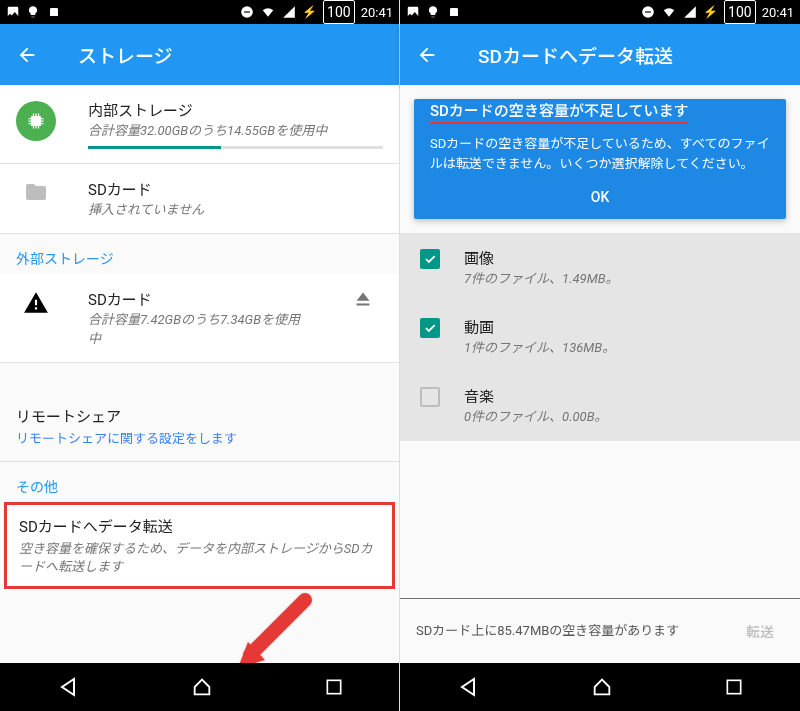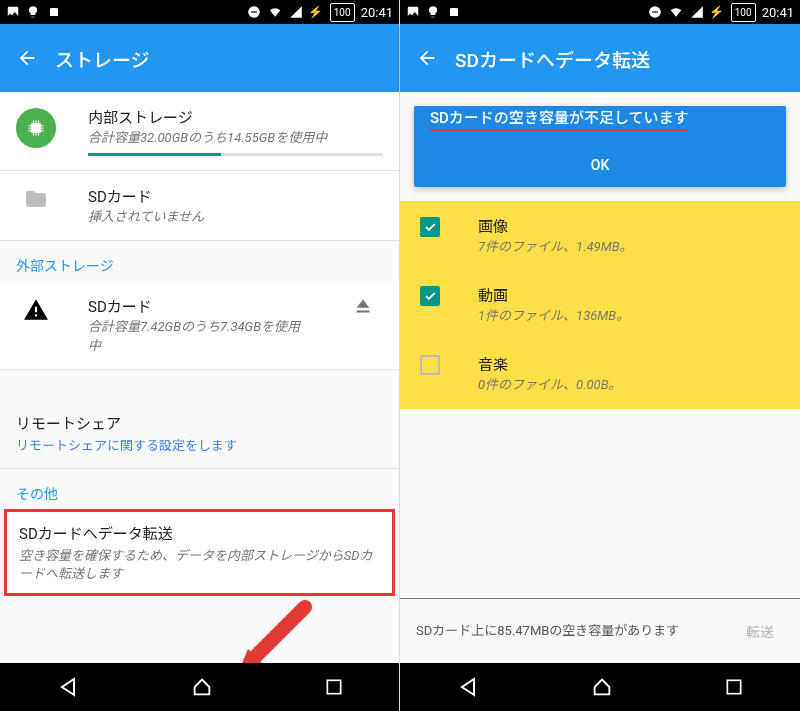--- a/index.html
+++ b/index.html
@@ -6,25 +6,25 @@
   body { font-family: "Roboto", "Noto Sans JP", sans-serif; background: #fff; width: 800px; height: 711px; display: flex; }
   .screen { width: 400px; height: 711px; display: flex; flex-direction: column; background: #fafafa; position: relative; }
   .screen.left { border-right: 1px solid #ddd; }
 
   
   .status-bar { height: 24px; background: #000; color: #fff; display: flex; align-items: center; padding: 0 6px; font-size: 12px; }
   .status-left { display: flex; gap: 6px; align-items: center; }
   .status-right { margin-left: auto; display: flex; gap: 6px; align-items: center; }
   .status-bar svg { fill: #fff; }
   .bolt { font-weight: bold; }
-  .batt { border: 1px solid #fff; padding: 3px 3px; font-size: 10px; border-radius: 2px; }
+  .batt { border: 1px solid #fff; padding: 3px 3px; font-size: 14px; border-radius: 2px; }
   .time { font-size: 13px; }
 
   
-  .app-bar { height: 68px; background: #2196f3; color: #fff; display: flex; align-items: center; padding: 0 16px; gap: 17px; box-shadow: 0 2px 4px rgba(0,0,0,0.2); }
+  .app-bar { height: 61px; background: #2196f3; color: #fff; display: flex; align-items: center; padding: 0 16px; gap: 40px; box-shadow: 0 2px 4px rgba(0,0,0,0.2); }
   .app-title { font-size: 19px; font-weight: 500; }
 
   
   .content { flex: 1; background: #fafafa; overflow: hidden; position: relative; }
   .row { display: flex; padding: 14px 16px; align-items: flex-start; gap: 32px; background: #fff; }
   .icon-slot { width: 40px; display: flex; justify-content: center; padding-top: 2px; flex-shrink: 0; }
   .row-text { flex: 1; }
   .row-title { font-size: 15px; color: #212121; margin-bottom: 2px; }
   .row-sub { font-size: 13px; color: #757575; line-height: 1.4; font-style: italic; }
   .progress { height: 3px; background: #e0e0e0; margin-top: 6px; position: relative; }
@@ -45,21 +45,21 @@
   .arrow svg { filter: drop-shadow(0 0 1px rgba(0,0,0,0.2)); }
 
   
   .card { margin: 14px; background: #1e88e5; color: #fff; border-radius: 2px; padding: 0 16px 8px; box-shadow: 0 2px 6px rgba(0,0,0,0.25); }
   .card-title { font-size: 15px; font-weight: 500; border-bottom: 2px solid #e53935; display: inline-block; padding-bottom: 2px; margin-bottom: 10px; }
   .card-body { font-size: 13px; line-height: 1.5; }
   .card-actions { text-align: center; margin-top: 10px; }
   .card-ok { color: #fff; font-size: 14px; font-weight: 500; padding: 6px 8px; display:inline-block; }
 
   
-  .check-row { display:flex; align-items:flex-start; padding: 14px 20px; gap: 38px; background:#fde047; }
+  .check-row { display:flex; align-items:flex-start; padding: 14px 20px; gap: 24px; background:#e5e5e5; }
   .chk { width: 20px; height: 20px; border-radius: 2px; display:flex; align-items:center; justify-content:center; flex-shrink:0; margin-top:2px; }
   .chk.on { background:#009688; }
   .chk.off { border: 2px solid #bdbdbd; }
   .chk svg { stroke:#fff; stroke-width:3; fill:none; }
 
   
   .footer { display:flex; align-items:center; padding: 16px; border-top: 1px solid #737373; background:#fafafa; }
   .footer-text { font-size: 13px; color: #555; flex:1; line-height:1.4; }
   .footer-btn { font-size: 14px; color: #bdbdbd; font-weight:500; padding: 6px 10px; }
 
@@ -229,20 +229,21 @@
   <div class="app-bar">
     <svg width="22" height="22" viewBox="0 0 24 24" fill="#fff">
         <path d="M20 11H7.8l5.6-5.6L12 4l-8 8 8 8 1.4-1.4L7.8 13H20z"></path>
       </svg>
     <span class="app-title">SDカードへデータ転送</span>
   </div>
 
   <div class="content" style="display:flex;flex-direction:column;">
     <div class="card">
       <div class="card-title">SDカードの空き容量が不足しています</div>
+      <div class="card-body">SDカードの空き容量が不足しているため、すべてのファイルは転送できません。いくつか選択解除してください。</div>
       <div class="card-actions">
         <span class="card-ok">OK</span>
       </div>
     </div>
 
     <div class="check-row">
       <div class="chk on">
           <svg width="14" height="14" viewBox="0 0 24 24">
             <path d="M5 12l5 5L20 7"></path>
           </svg>

